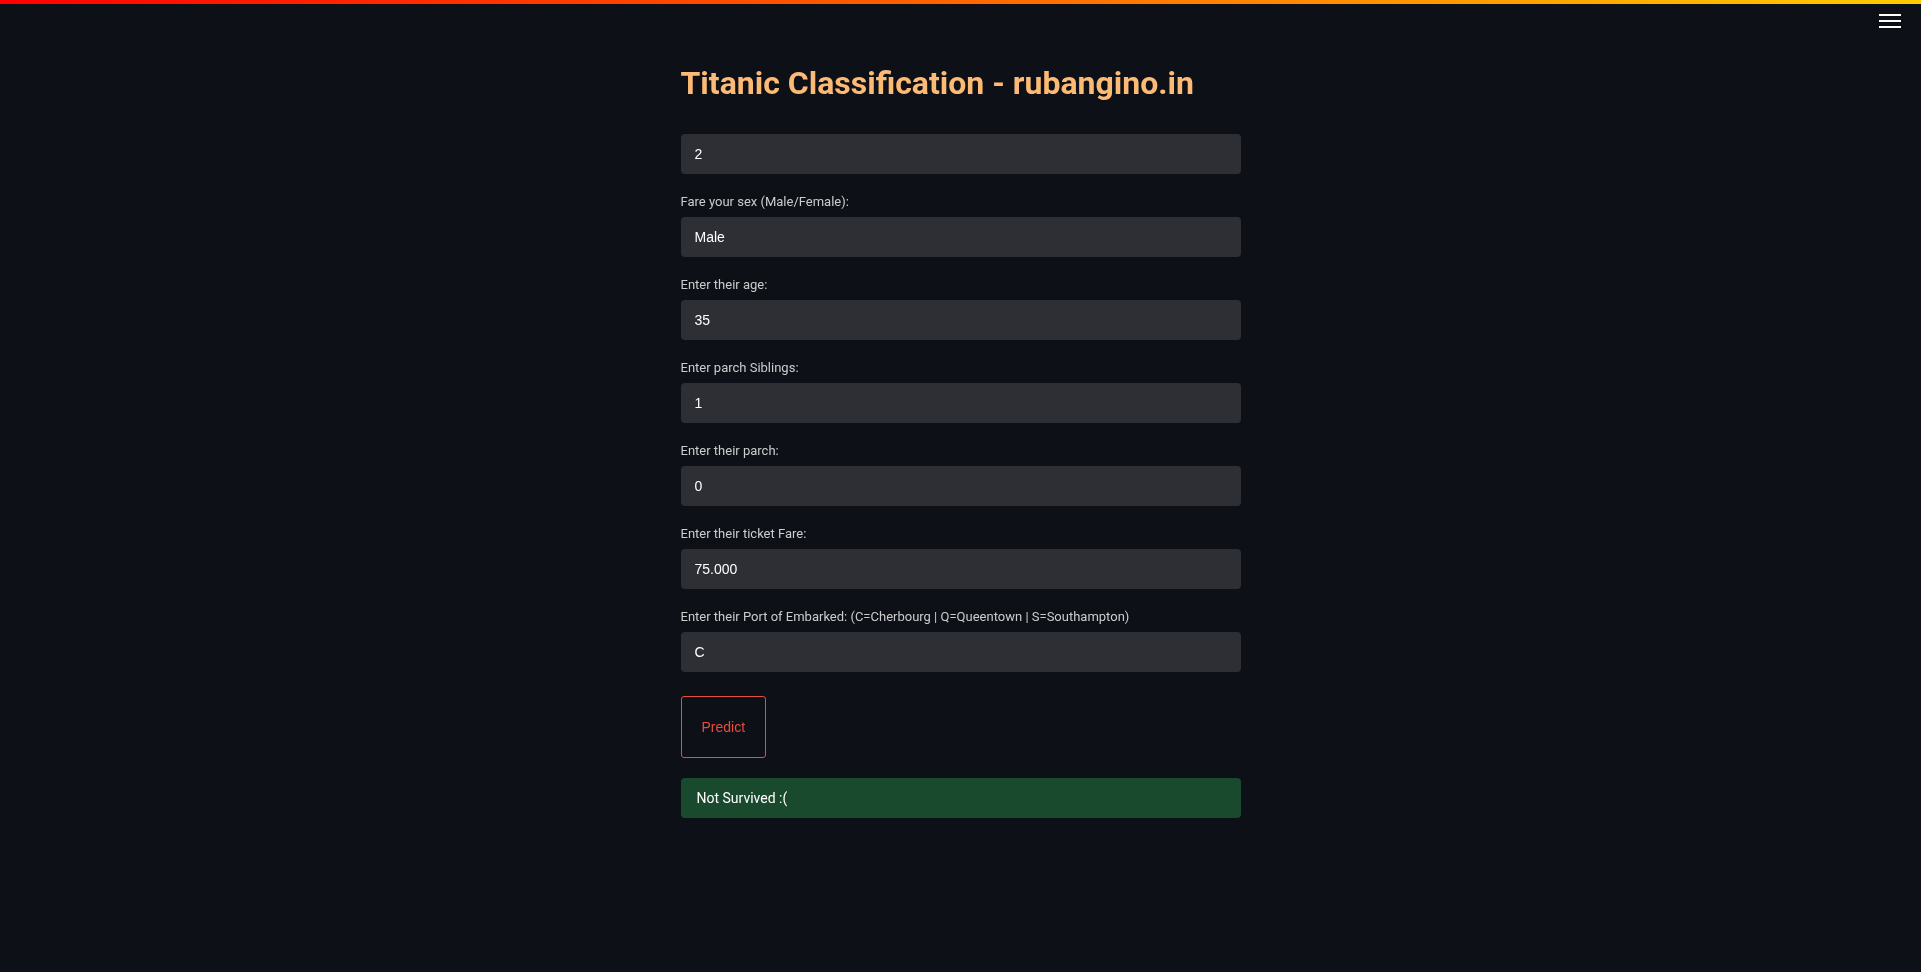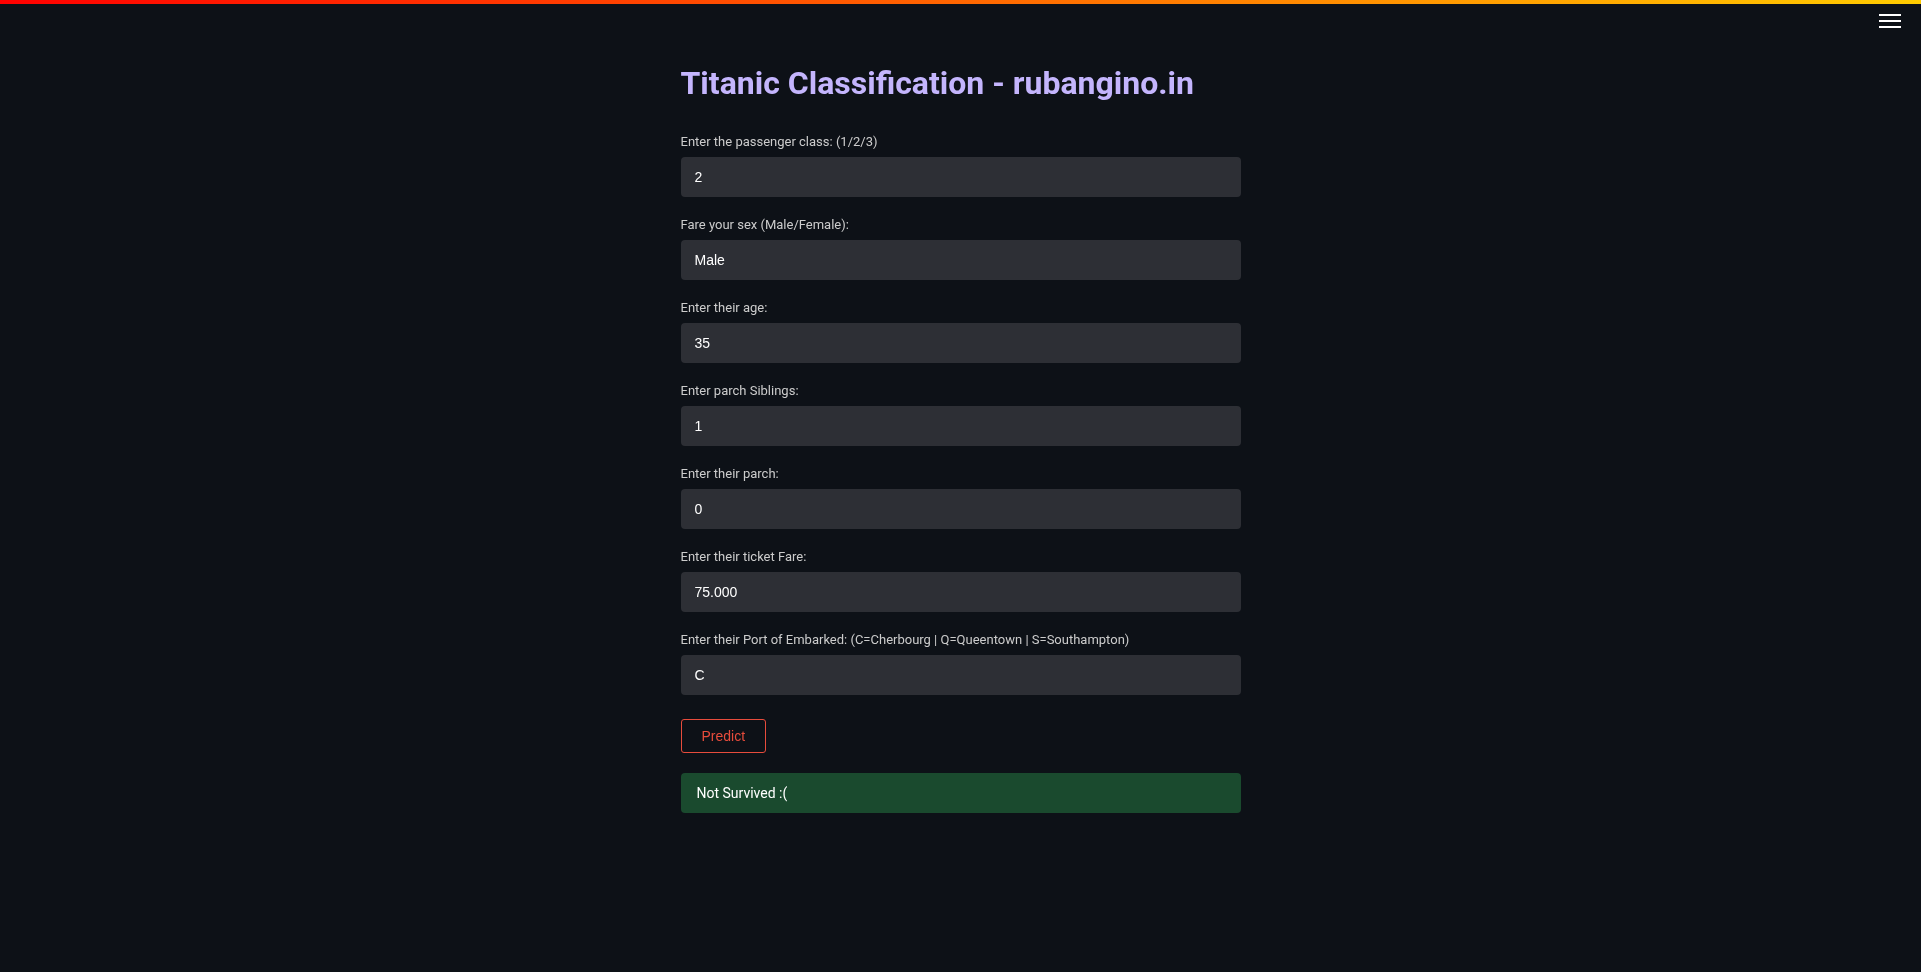--- a/index.html
+++ b/index.html
@@ -42,21 +42,21 @@
 
     .main-container {
       max-width: 600px;
       margin: 0 auto;
       padding: 60px 20px 60px 20px;
     }
 
     .page-title {
       font-size: 32px;
       font-weight: 700;
-      color: #c4b5fd;
+      color: #fdba74;
       margin-bottom: 32px;
     }
 
     .form-group {
       margin-bottom: 20px;
     }
 
     .form-label {
       display: block;
       font-size: 13px;
@@ -73,21 +73,21 @@
       padding: 12px 14px;
       color: #ffffff;
       font-size: 14px;
       outline: none;
     }
 
     .predict-button {
       background-color: transparent;
       border: 1px solid #e74c3c;
       color: #e74c3c;
-      padding: 8px 20px;
+      padding: 22px 20px;
       font-size: 14px;
       cursor: pointer;
       border-radius: 3px;
       margin-top: 4px;
       font-weight: 500;
     }
 
     .result-box {
       margin-top: 20px;
       background-color: #1a4a2e;
@@ -105,21 +105,20 @@
 <div class="hamburger-menu">
   <span></span>
   <span></span>
   <span></span>
 </div>
 
 <div class="main-container">
   <h1 class="page-title">Titanic Classification - rubangino.in</h1>
 
   <div class="form-group">
-    <label class="form-label">Enter the passenger class: (1/2/3)</label>
     <input class="form-input" type="text" value="2" style="">
   </div>
 
   <div class="form-group">
     <label class="form-label">Fare your sex (Male/Female):</label>
     <input class="form-input" type="text" value="Male" style="">
   </div>
 
   <div class="form-group">
     <label class="form-label">Enter their age:</label>

